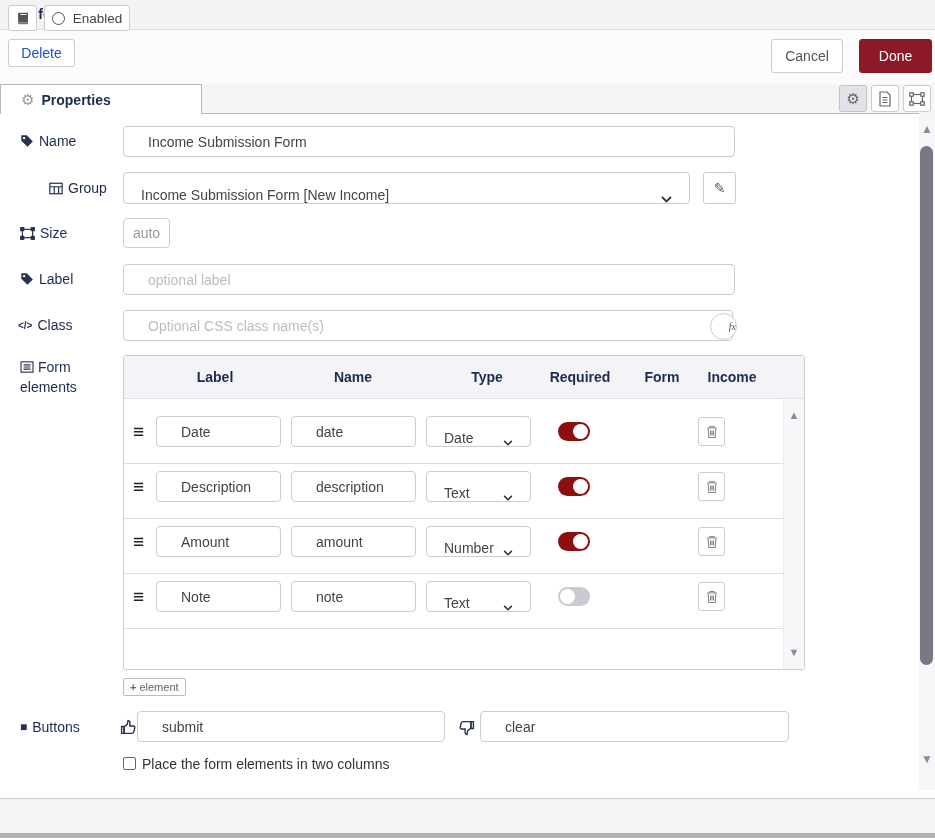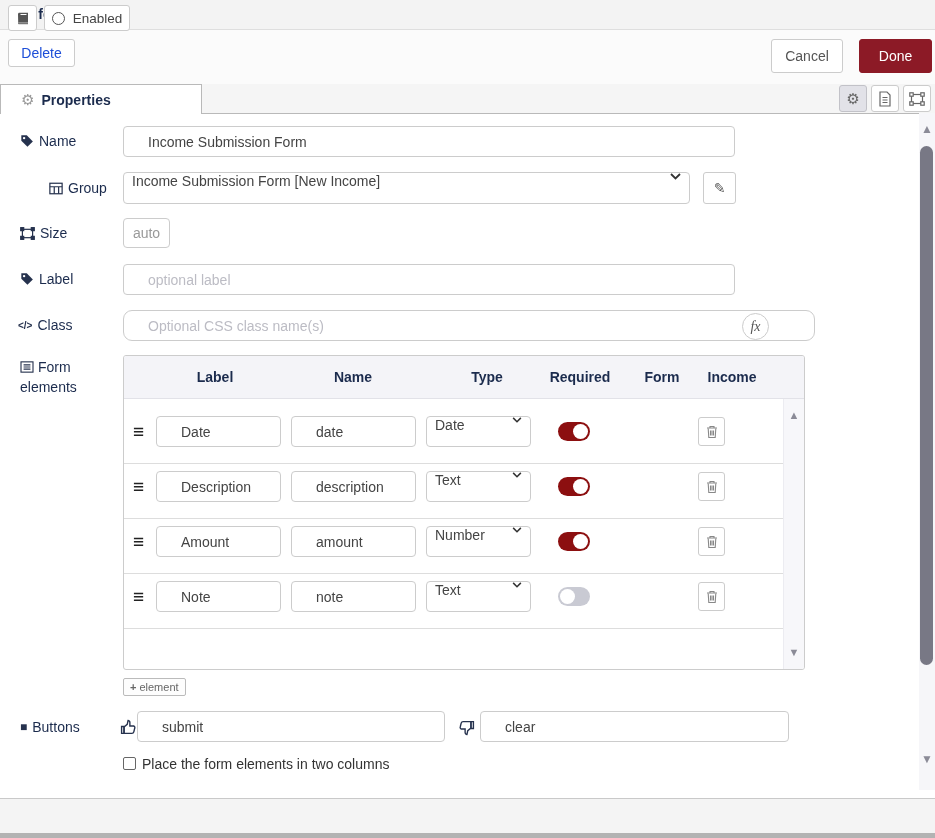--- a/index.html
+++ b/index.html
@@ -36,21 +36,21 @@
 
   
   .field-label { display:flex; align-items:center; gap:5px; color:var(--text-dark,#1b2b4d); }
   .field-label svg { flex:0 0 auto; }
 
   
   .tin { border:1px solid #ccc; border-radius:4px; background:#fff; color:#444; font-size:14px;
          font-family:inherit; padding:0 24px; outline:none; }
   .tin::placeholder { color:#bcbcc4; }
   .sel { border:1px solid #ccc; border-radius:4px; background:#fff; color:#444;
-         display:flex; align-items:flex-start; padding:0 8px; cursor:pointer; }
+         display:flex; align-items:flex-end; padding:0 17px; cursor:pointer; }
   .sel .chev { margin-left:auto; }
 
   
   .etable { left:123px; top:355px; width:682px; height:315px; border:1px solid #ccc;
             border-radius:3px; background:#fff; overflow:hidden; }
   .ethead { position:absolute; left:0; top:0; width:100%; height:43px; background:#f4f4f8;
             border-bottom:1px solid #e2e2e8; }
   .eth { position:absolute; top:13px; transform:translateX(-50%); font-weight:bold;
          color:var(--text-dark,#1b2b4d); white-space:nowrap; }
   .rowsep { position:absolute; left:0; width:660px; height:1px; background:#ddd; }
@@ -87,23 +87,23 @@
             cursor:pointer; line-height:1; }
 
   
   .footer { left:0; top:798px; width:935px; height:35px; background:#f4f4f4; border-top:1px solid #c9c9c9; }
   .foot-btn { position:absolute; top:5px; height:26px; border:1px solid #ccc; border-radius:3px;
               background:#fff; display:flex; align-items:center; justify-content:center;
               cursor:pointer; color:#444; font-size:13.5px; }
   .circle-ic { width:13px; height:13px; border:1.5px solid #555; border-radius:50%; display:inline-block; }
   .bottom-strip { left:0; top:833px; width:935px; height:5px; background:#b3b3b3; }
 
-  .fx-btn { left:742px; top:313px; width:27px; height:27px; border:1px solid #ccc; border-radius:50%;
-            background:#fff; display:flex; align-items:center; justify-content:center;
-            font-family:"Liberation Serif", serif; font-style:italic; font-size:14px; color:#555;
+  .fx-btn { left:710px; top:313px; width:27px; height:27px; border:1px solid #ccc; border-radius:50%;
+            background:#fff; display:flex; align-items:center; justify-content:flex-end;
+            font-family:"Liberation Serif", serif; font-style:italic; font-size:10px; color:#555;
             cursor:pointer; }
   .sq-ic { font-size:12px; color:#26324e; line-height:1; }
 </style>
 </head>
 <body>
 
 <div class="screen">
 
   <div class="abs dlg-header"></div>
   <div class="abs dlg-title">Edit form node</div>
@@ -181,21 +181,21 @@
         <circle cx="4.7" cy="4.7" r="1.4" fill="#fff"></circle>
     </svg>
     <span>Label</span>
   </div>
   <input class="abs tin" style="left: 123px; top: 264px; width: 612px; height: 31px;" placeholder="optional label">
 
   <div class="abs field-label" style="left:18px; top:317px;">
     <span style="font-size:10px; font-weight:bold; color:#26324e;">&lt;/&gt;</span>
     <span>Class</span>
   </div>
-  <input class="abs tin" style="left: 123px; top: 310px; width: 692px; height: 31px; border-radius: 9px;" placeholder="Optional CSS class name(s)">
+  <input class="abs tin" style="left: 123px; top: 310px; width: 610px; height: 31px;" placeholder="Optional CSS class name(s)">
   <div class="abs fx-btn">
     <span>fx</span>
   </div>
 
   <div class="abs" style="left:20px; top:357px; width:95px; line-height:20px; color:var(--text-dark,#1b2b4d);">
     <svg width="14" height="12" viewBox="0 0 16 14" fill="none" stroke="#26324e" stroke-width="1.3" style="vertical-align:-1px;">
       <rect x="1" y="1" width="14" height="12"></rect>
         <path d="M4 4.5h8M4 7h8M4 9.5h8"></path>
     </svg>
     <span>Form</span><br>

